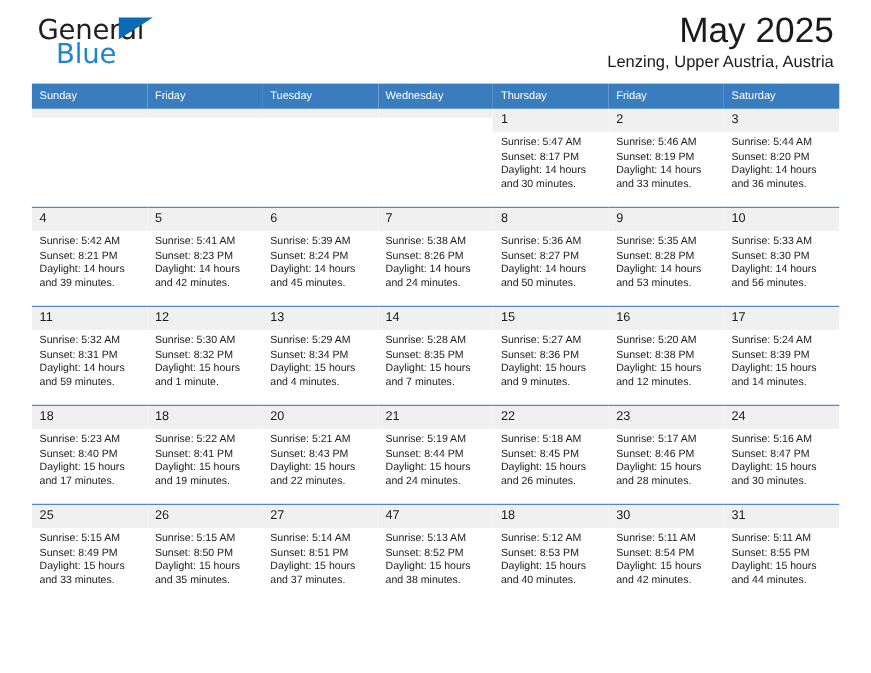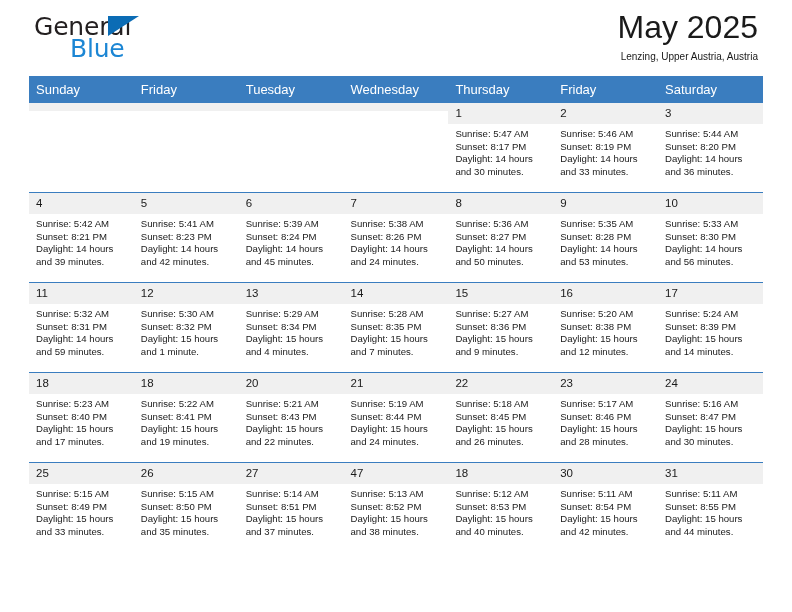--- a/index.html
+++ b/index.html
@@ -49,21 +49,21 @@
     position: absolute;
     left: 74px;
     top: 4px;
     width: 0;
     height: 0;
     border-left: 31px solid #0b6cb5;
     border-bottom: 20px solid transparent;
   }
   .logo-blue {
     position: absolute;
-    left: 36px;
+    left: 17px;
     top: 22px;
     font-size: 25px;
     letter-spacing: -0.2px;
     color: #1c86d4;
     font-family: "DejaVu Sans", sans-serif;
     font-weight: 400;
   }
   .title-block {
     position: absolute;
     right: 5px;
@@ -71,39 +71,39 @@
     text-align: right;
   }
   .cal-title {
     font-size: 32px;
     font-weight: 400;
     color: #1a1a1a;
     line-height: 34px;
     font-family: "Liberation Sans", sans-serif;
   }
   .cal-subtitle {
-    font-size: 10px;
+    font-size: 15px;
     font-weight: 400;
     color: #1a1a1a;
     line-height: 20px;
     margin-top: 3px;
     font-family: "Liberation Sans", sans-serif;
   }
 
   
   table.calendar {
     border-collapse: collapse;
     width: 734px;
     table-layout: fixed;
     margin-top: 3px;
   }
   table.calendar th {
     background: #3a7dbf;
     color: #ffffff;
-    font-size: 13px;
+    font-size: 10px;
     font-weight: normal;
     text-align: left;
     padding: 6px 0 6px 7px;
     height: 11px;
     font-family: "Liberation Sans", sans-serif;
   }
   table.calendar td {
     vertical-align: top;
     padding: 0;
     height: 89px;

